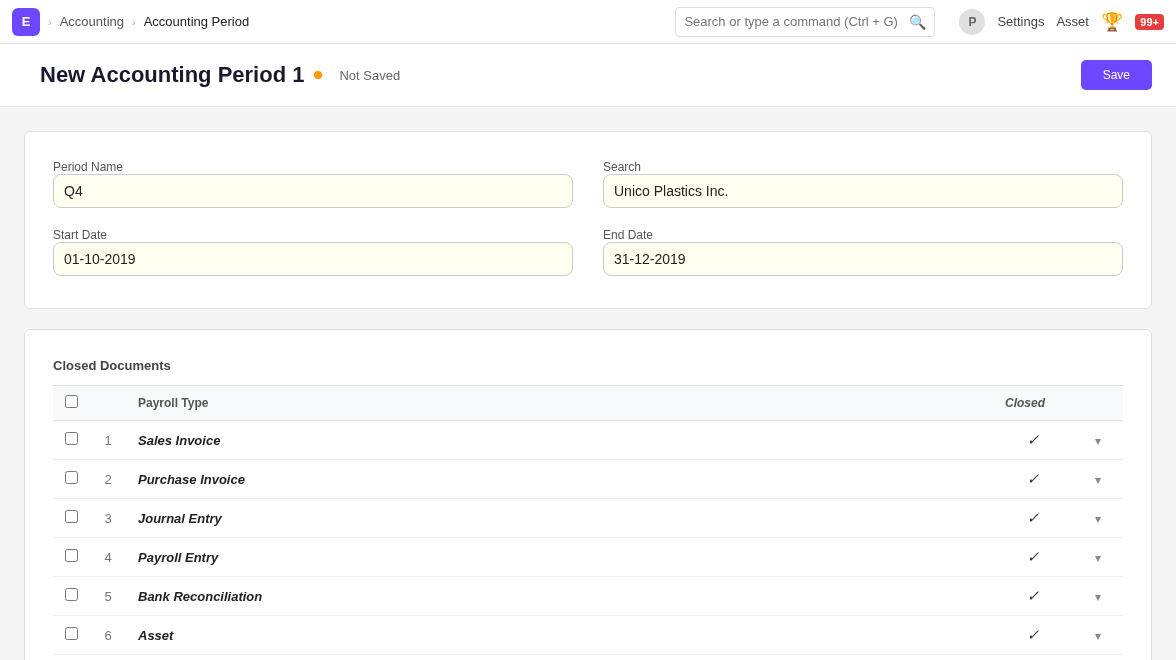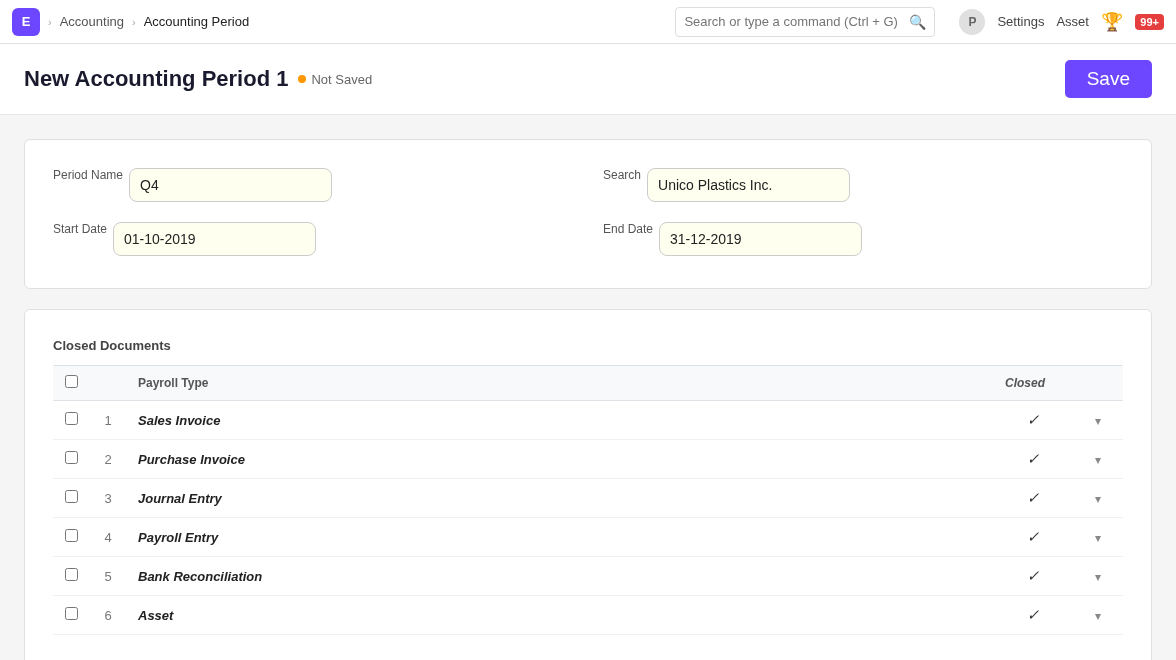--- a/index.html
+++ b/index.html
@@ -39,41 +39,41 @@
     .topnav-notif {
       background: #e53e3e; color: #fff; font-size: 11px; font-weight: bold;
       border-radius: 4px; padding: 2px 5px;
     }
 
     
     .page-header {
       display: flex; align-items: center; justify-content: space-between;
       padding: 16px 24px; background: #fff; border-bottom: 1px solid #e8e8e8;
     }
-    .page-title { font-size: 22px; font-weight: 600; color: #1a1a2e; display: flex; align-items: center; gap: 10px; }
+    .page-title { font-size: 22px; font-weight: 600; color: #1a1a2e; display: flex; align-items: center; gap: 10px; margin-left: 16px; }
     .not-saved-badge {
-      display: flex; align-items: center; gap: 5px;
+      display: flex; align-items: center; gap: 17px;
       font-size: 13px; font-weight: 400; color: #666;
     }
     .dot-orange { width: 8px; height: 8px; border-radius: 50%; background: #ff9800; display: inline-block; }
     .save-btn {
       background: #6c47ff; color: #fff; border: none; border-radius: 5px;
-      padding: 8px 22px; font-size: 19px; font-weight: 500; cursor: pointer;
+      padding: 8px 22px; font-size: 12px; font-weight: 500; cursor: pointer;
     }
 
     
     .main-content { padding: 24px; }
     .card {
       background: #fff; border: 1px solid #e0e0e0; border-radius: 6px;
       padding: 28px 28px 32px; margin-bottom: 20px;
     }
     .form-grid {
       display: grid; grid-template-columns: 1fr 1fr; gap: 20px 30px;
     }
-    .form-group { display: flex; flex-direction: row; gap: 6px; }
+    .form-group { display: flex; flex-direction: column; }
     .form-label { font-size: 12px; color: #555; font-weight: 500; }
     .form-input {
       border: 1px solid #ccc; border-radius: 8px; padding: 8px 10px;
       font-size: 14px; background: #fffff0; outline: none; color: #222;
     }
 
     
     .section-title { font-size: 13px; font-weight: 600; color: #444; margin-bottom: 12px; }
     .doc-table { width: 100%; border-collapse: collapse; }
     .doc-table th {

